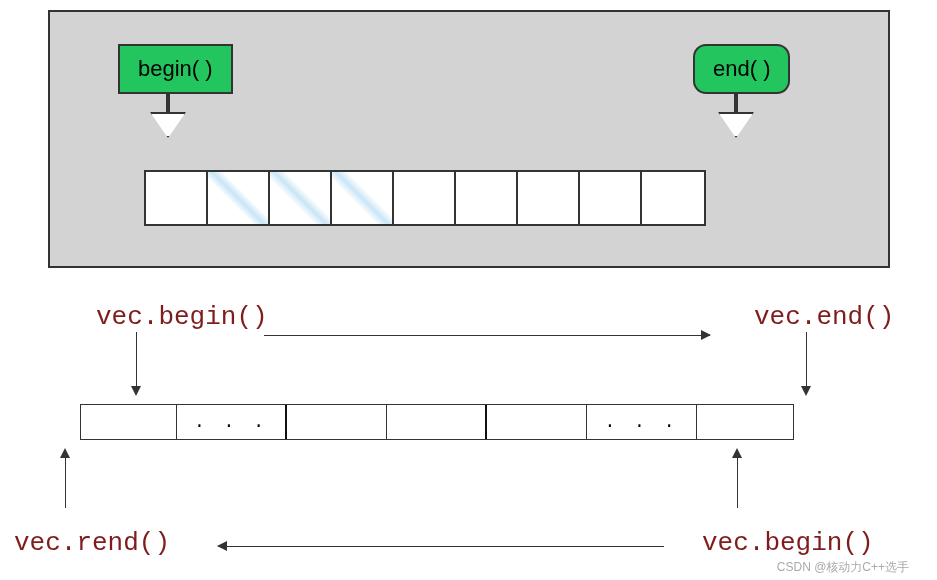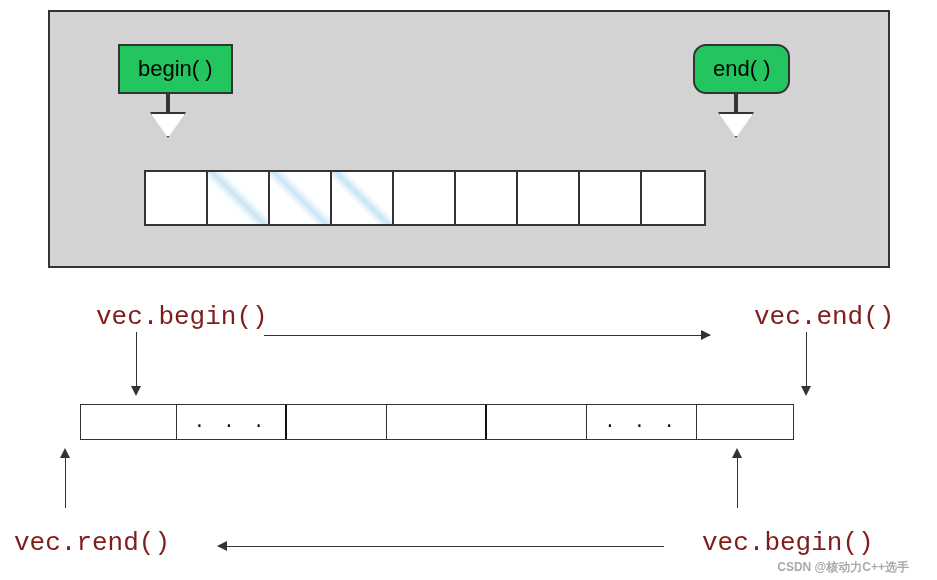--- a/index.html
+++ b/index.html
@@ -135,21 +135,20 @@
     }
     .bcell:last-child { border-right: none; }
     .bcell.dark-sep { border-right: 2px solid #111; }
     .watermark {
       position: absolute;
       right: 28px;
       bottom: 4px;
       font-size: 12px;
       font-family: Arial, sans-serif;
       color: #aaa;
-      font-weight: bold;
     }
   </style>
 </head>
 <body>
 
 <div class="top-panel">
 
   <div class="label-box" style="left:68px; top:32px;">
     <span>begin( )</span>
   </div>

